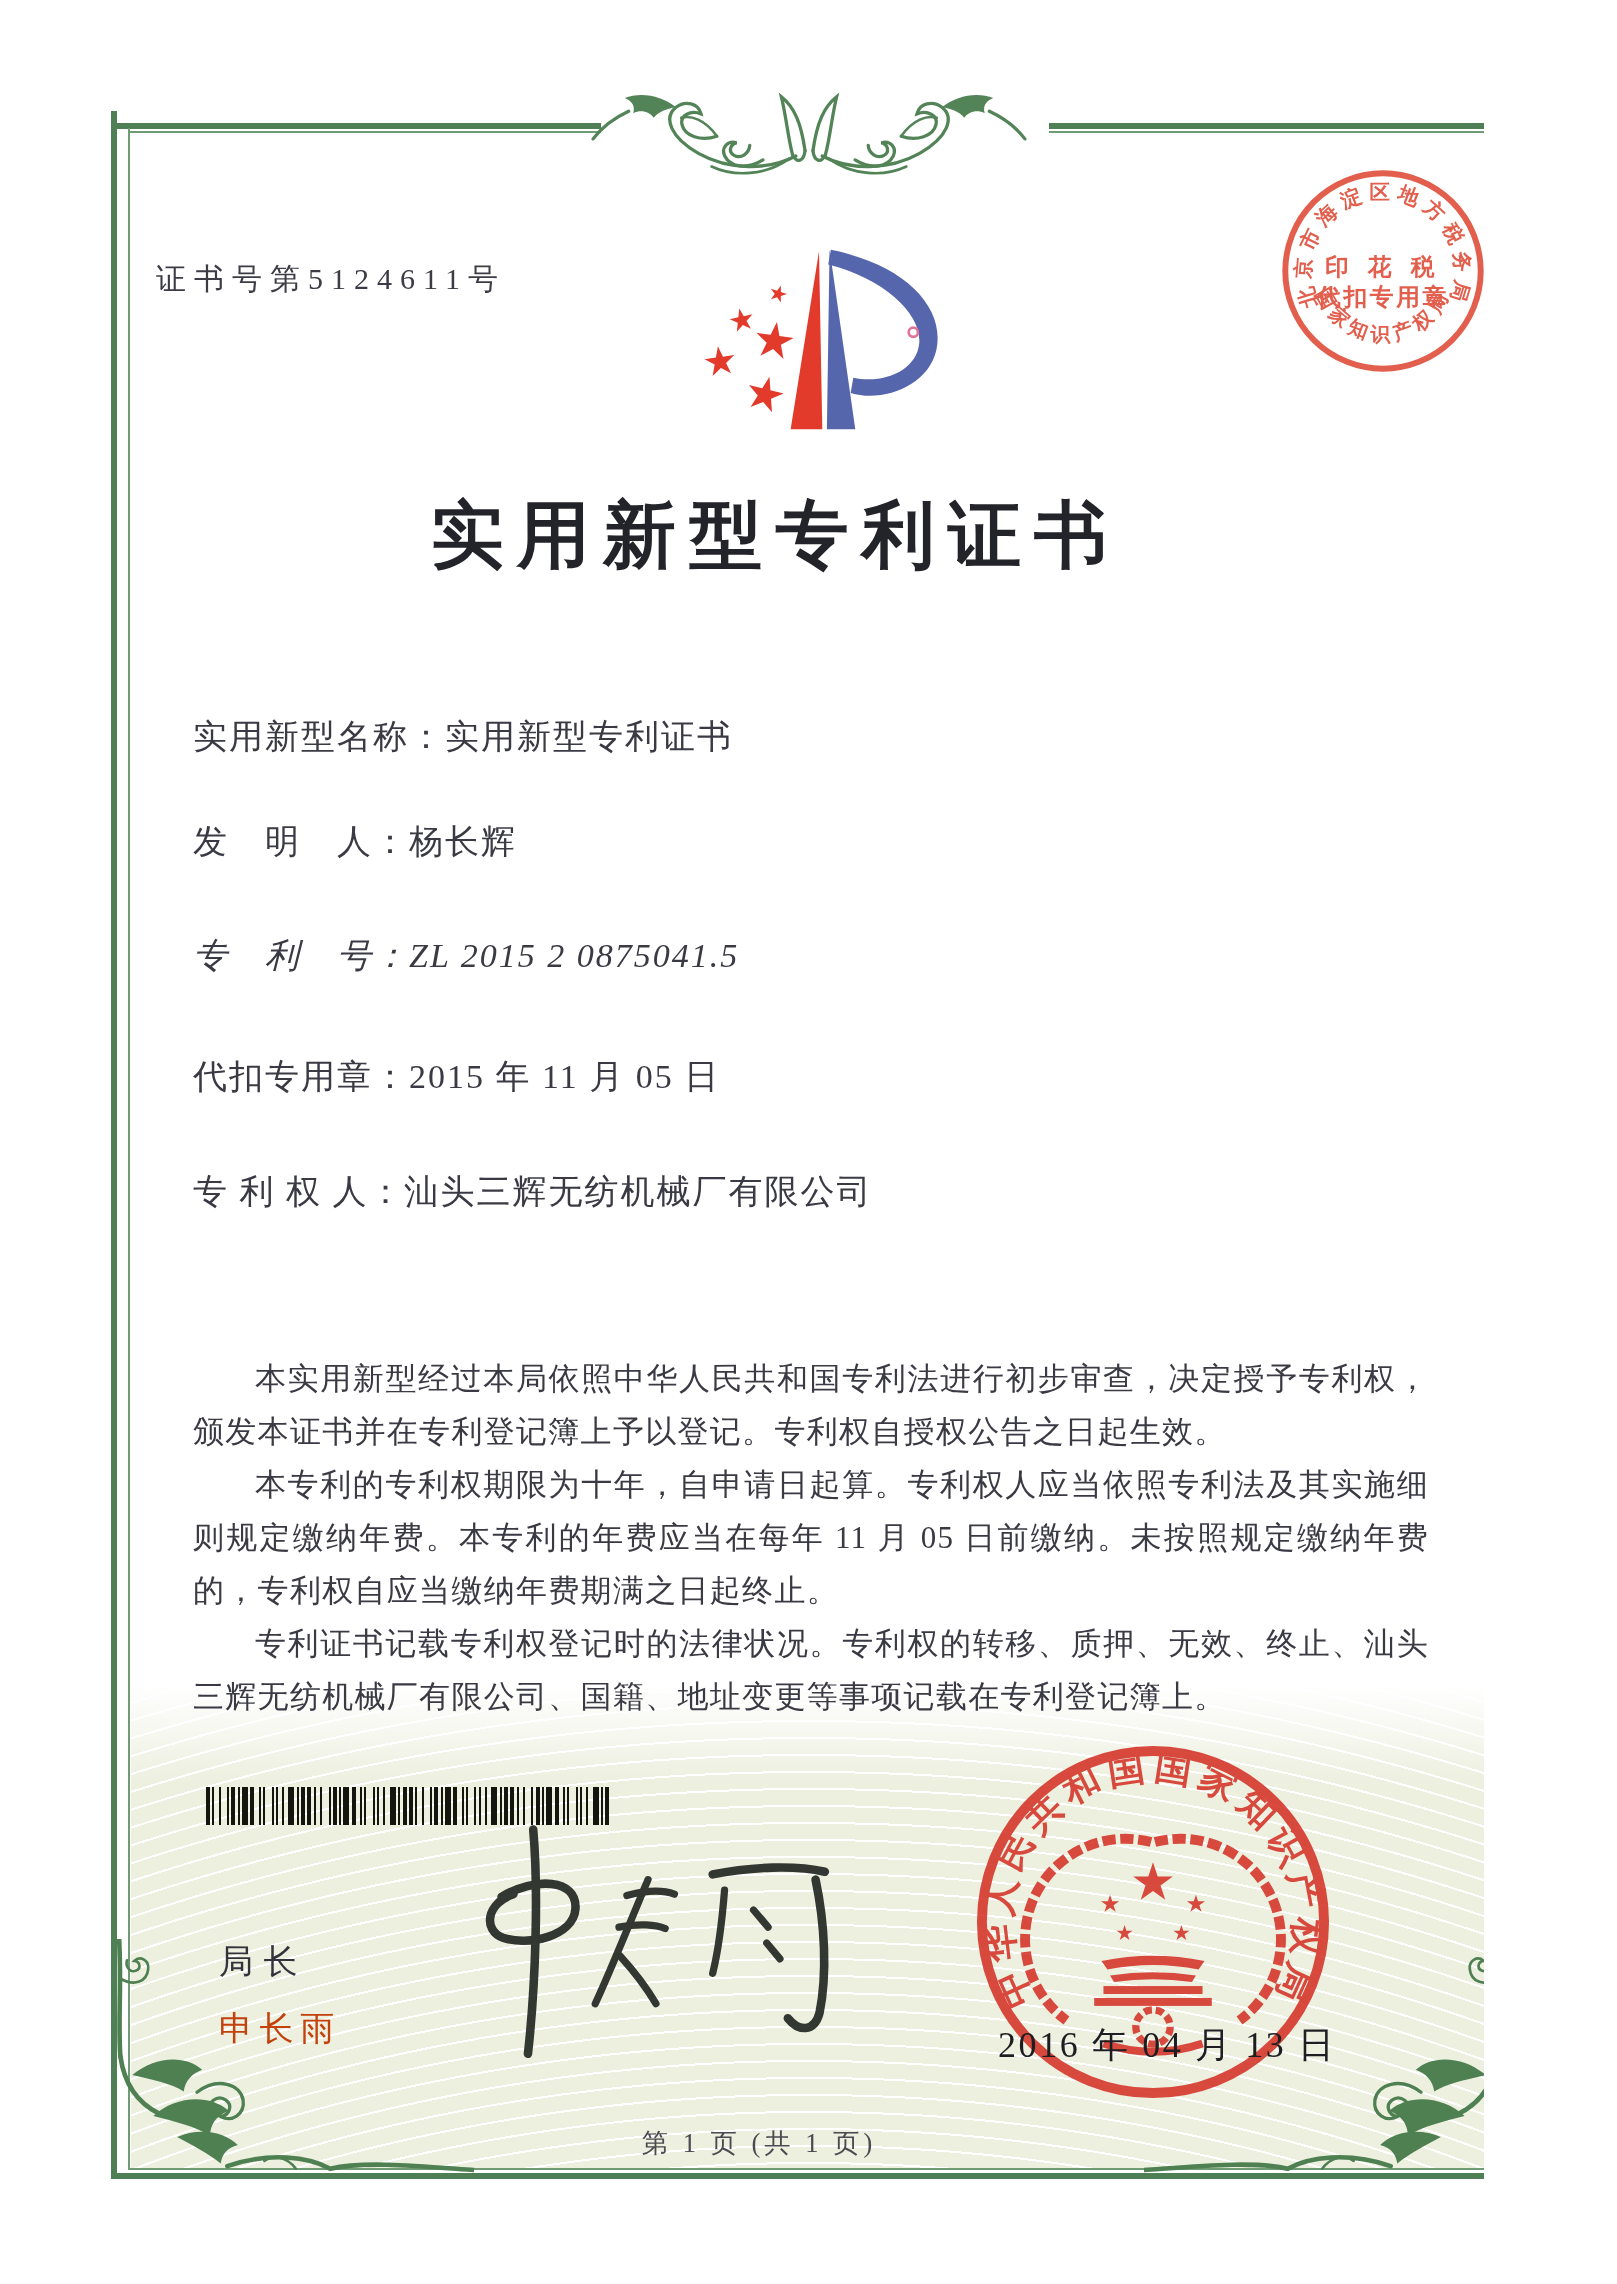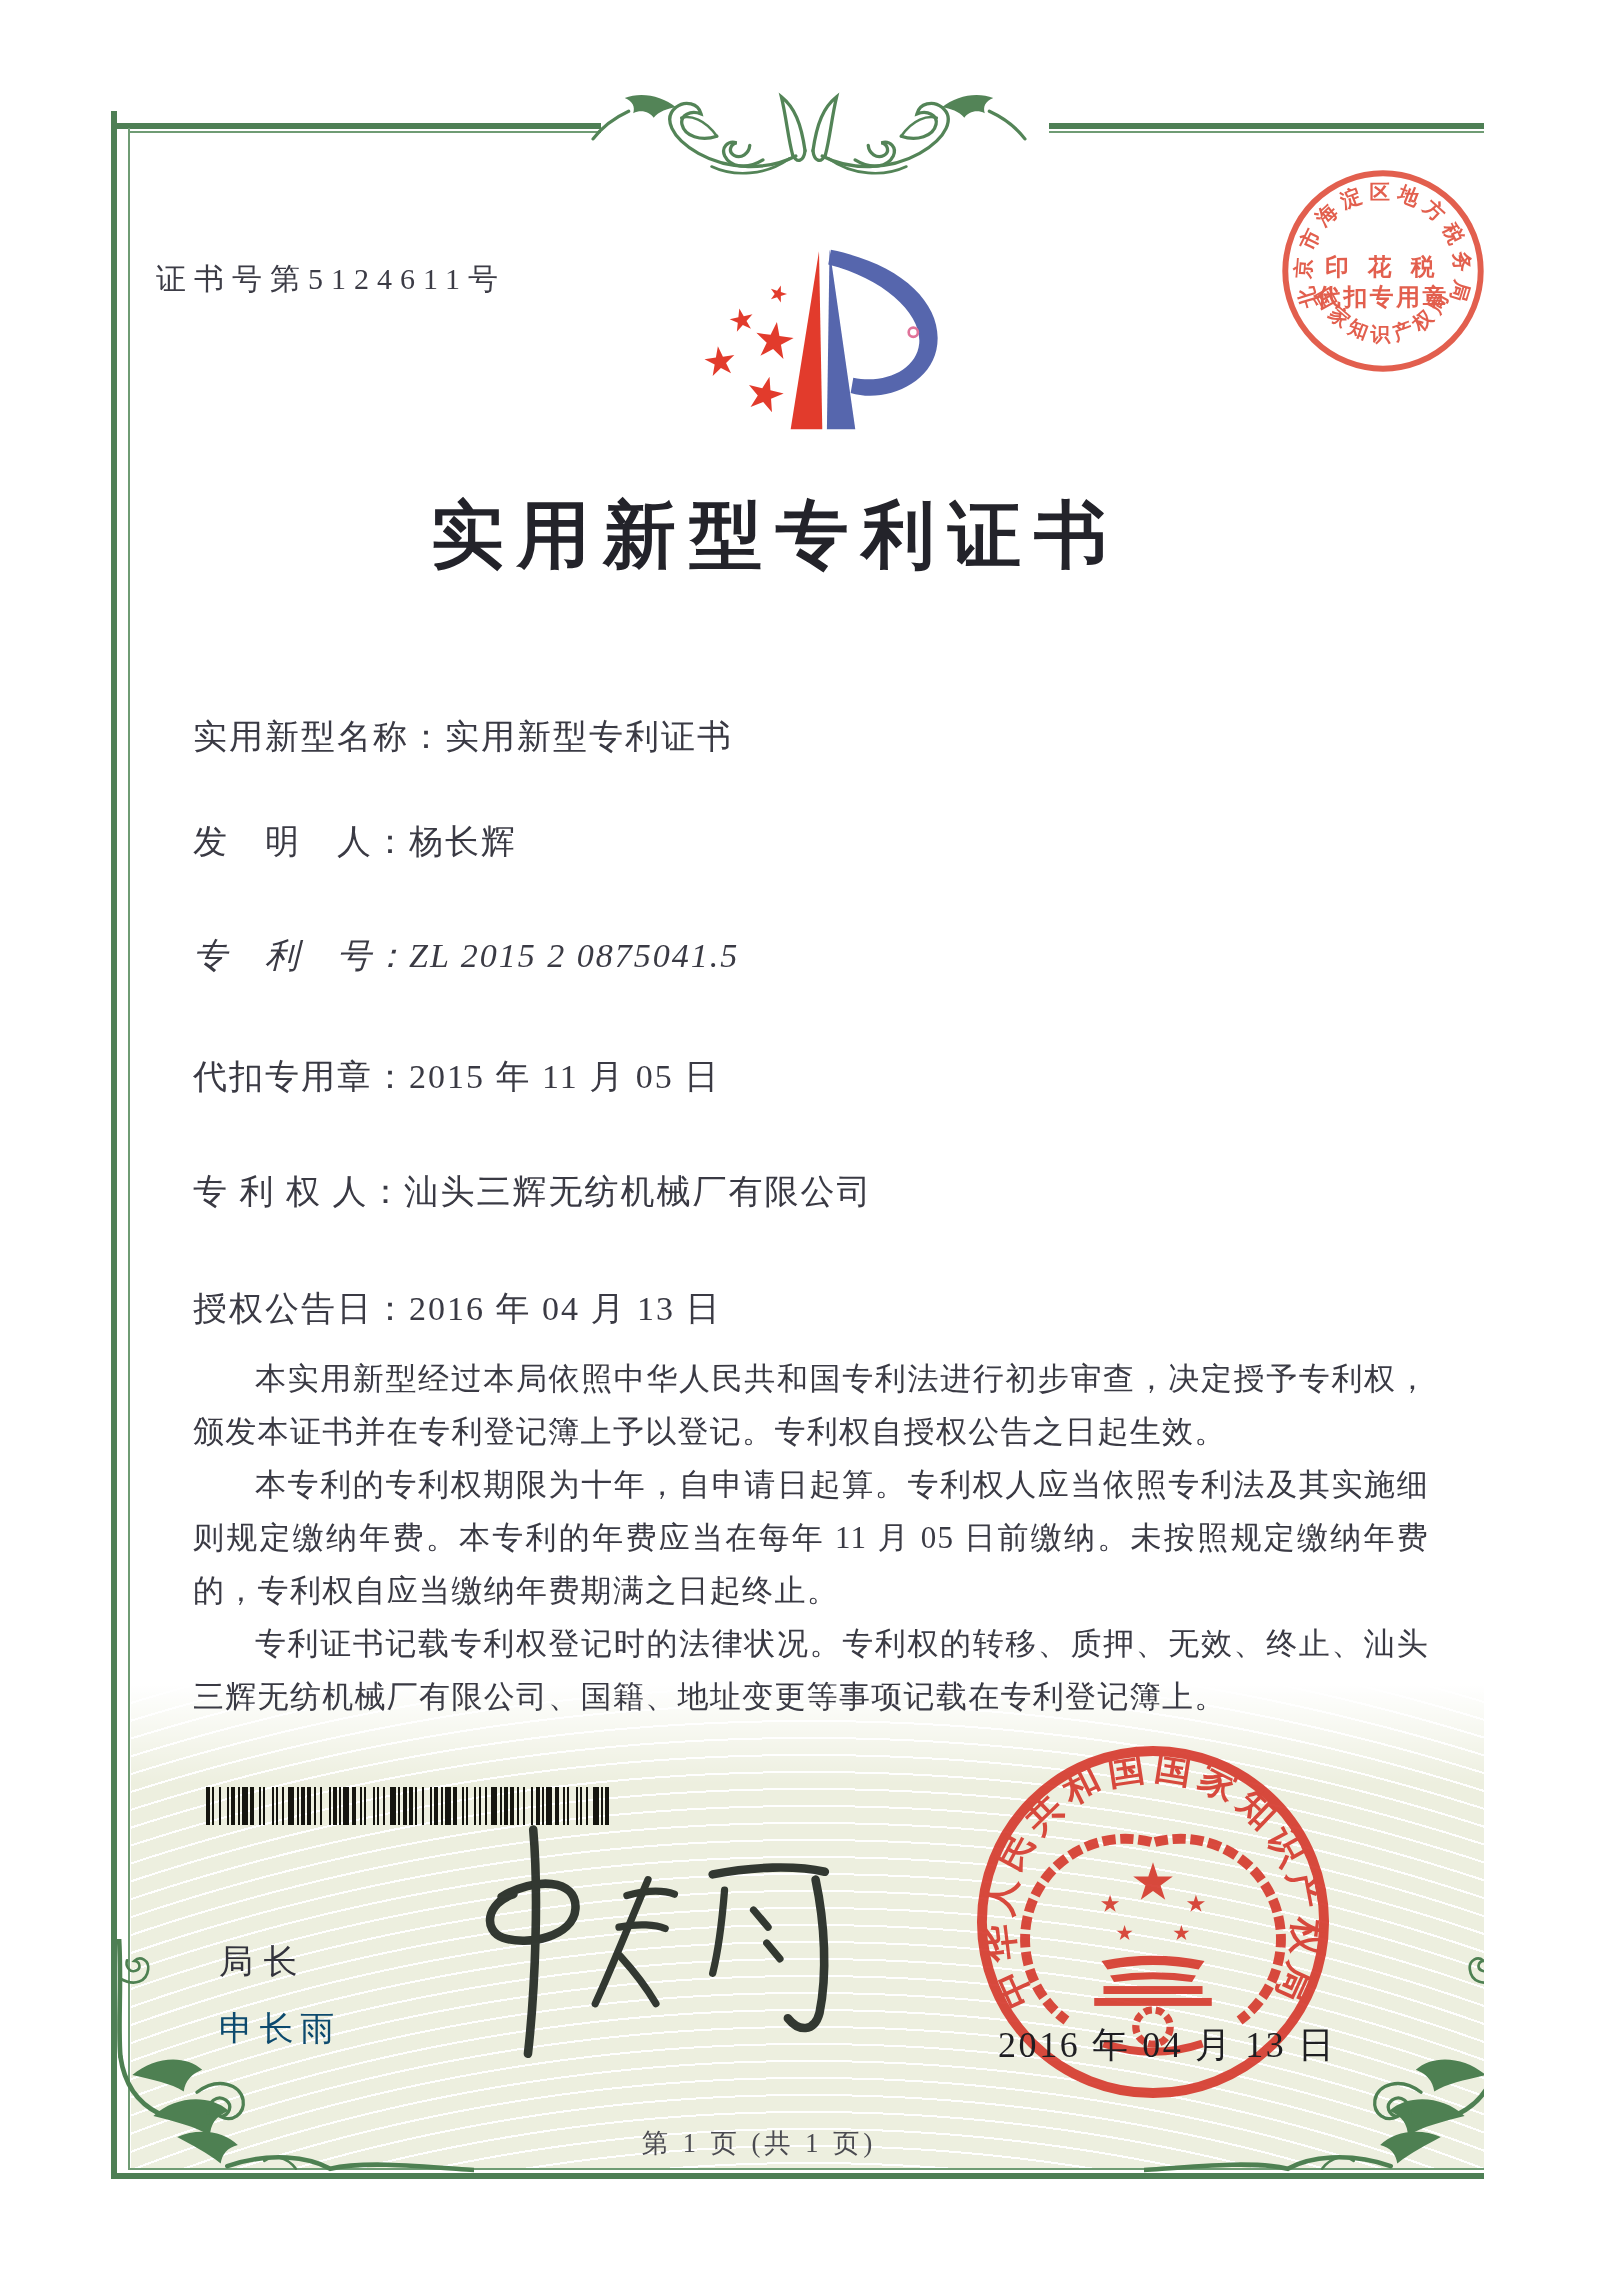--- a/index.html
+++ b/index.html
@@ -43,21 +43,21 @@
     font-size:34px;color:#3a3a44;letter-spacing:2px;
     white-space:pre;z-index:4;
   }
   .paras{
     position:absolute;left:193px;top:1352px;width:1236px;
     font-size:31px;line-height:53px;letter-spacing:1.3px;
     color:#3a3a44;text-align:justify;z-index:4;
   }
   .paras p{margin:0;text-indent:2em;}
   .director-title{position:absolute;left:219px;top:1939px;font-size:34px;letter-spacing:10.6px;color:#33333c;z-index:4;}
-  .director-name{position:absolute;left:219px;top:2006px;font-size:34px;letter-spacing:6.6px;color:#0c4a6e;z-index:4;}
+  .director-name{position:absolute;left:219px;top:2006px;font-size:34px;letter-spacing:6.6px;color:#c2410c;z-index:4;}
   .seal-date{
     position:absolute;left:998px;top:2021px;
     font-size:36px;letter-spacing:2.6px;color:#1e1e22;z-index:6;white-space:pre;
   }
   .footer{
     position:absolute;left:112px;top:2126px;width:1294px;text-align:center;
     font-size:26.4px;letter-spacing:4px;color:#4a4a50;z-index:4;
   }
 
   
@@ -158,21 +158,20 @@
     </text>
   </svg>
 
   <div class="title">实用新型专利证书</div>
 
   <div class="field" style="top:714px;"><span>实用新型名称：</span><span>实用新型专利证书</span></div>
   <div class="field" style="top:819px;"><span>发　明　人：</span><span>杨长辉</span></div>
   <div class="field" style="top:933px;font-style:italic;"><span>专　利　号：</span><span>ZL 2015 2 0875041.5</span></div>
   <div class="field" style="top:1054px;"><span>代扣专用章：</span><span>2015 年 11 月 05 日</span></div>
   <div class="field" style="top:1169px;"><span>专 利 权 人：</span><span>汕头三辉无纺机械厂有限公司</span></div>
-  <div class="field" style="top:1286px;"><span>授权公告日：</span><span>2016 年 04 月 13 日</span></div>
 
   <div class="paras">
     <p>本实用新型经过本局依照中华人民共和国专利法进行初步审查，决定授予专利权，颁发本证书并在专利登记簿上予以登记。专利权自授权公告之日起生效。</p>
     <p>本专利的专利权期限为十年，自申请日起算。专利权人应当依照专利法及其实施细则规定缴纳年费。本专利的年费应当在每年 11 月 05 日前缴纳。未按照规定缴纳年费的，专利权自应当缴纳年费期满之日起终止。</p>
     <p>专利证书记载专利权登记时的法律状况。专利权的转移、质押、无效、终止、汕头三辉无纺机械厂有限公司、国籍、地址变更等事项记载在专利登记簿上。</p>
   </div>
 
   <div class="barcode">
       <i style="left:0px;width:4.2px"></i>
       <i style="left:6.3px;width:2.1px"></i>

